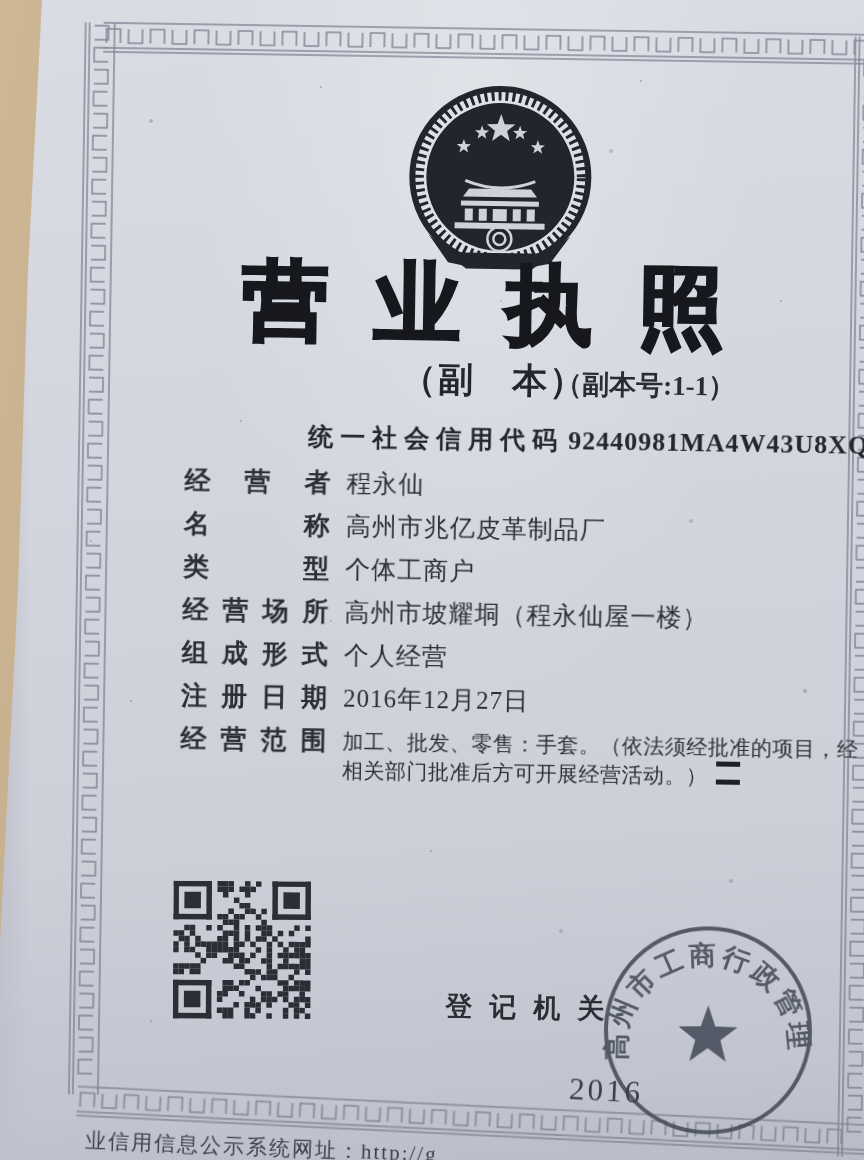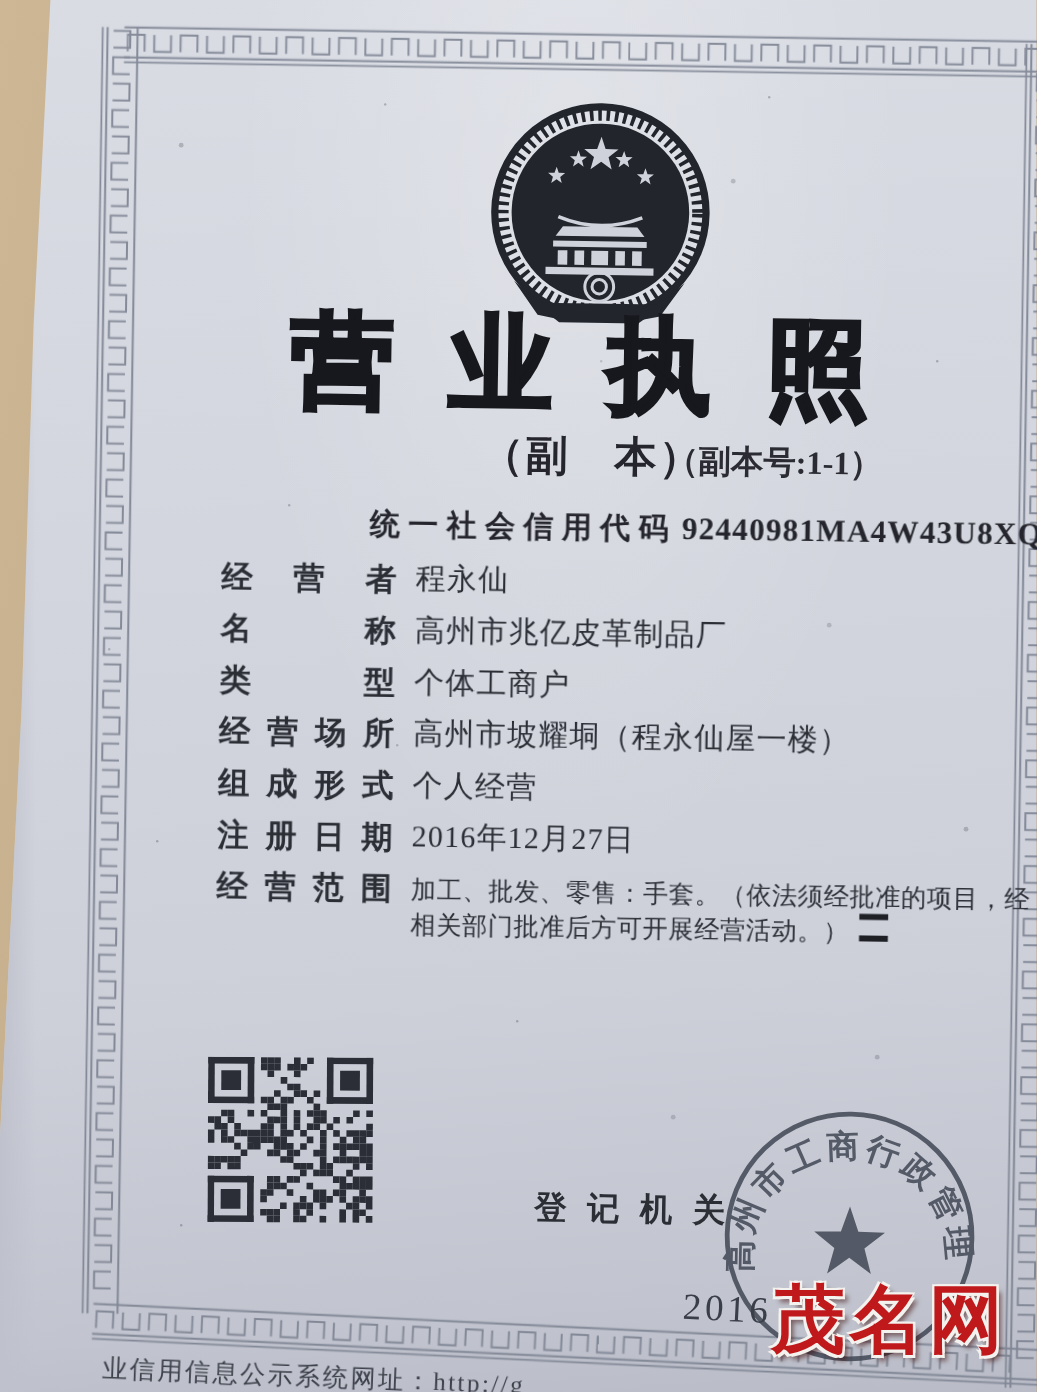--- a/index.html
+++ b/index.html
@@ -389,14 +389,13 @@
       <text font-family="Liberation Sans, DejaVu Sans, sans-serif" font-size="27" font-weight="700" fill="#454b58" letter-spacing="4">
         <textPath href="#sealArc" startOffset="1%">高州市工商行政管理局</textPath>
       </text>
     </svg>
 
     <div class="year">2016</div>
 
     <div class="footer-cut">业信用信息公示系统网址：http://g</div>
   </div>
 
-  <div class="watermark">茂名网</div>
 </div>
 
 </body></html>

